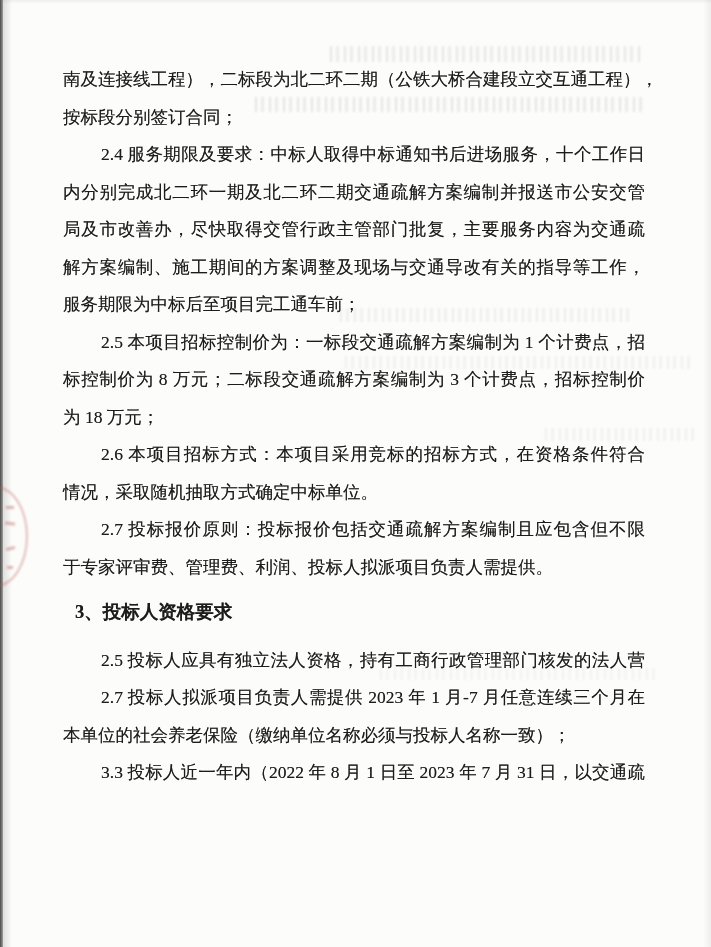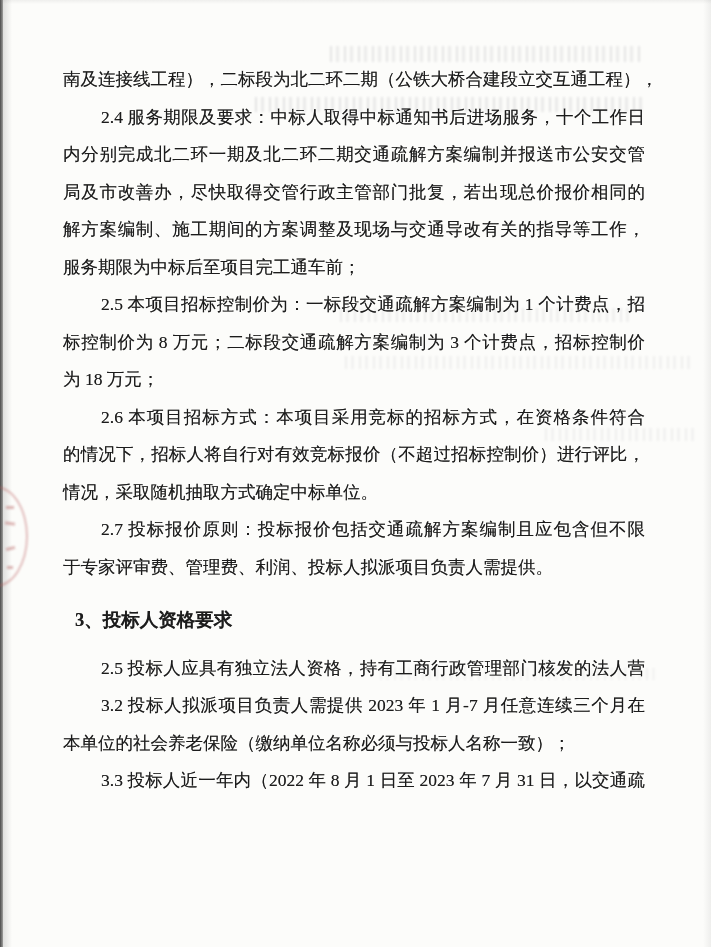--- a/index.html
+++ b/index.html
@@ -53,21 +53,21 @@
   .line.fill {
     text-align: justify;
     text-align-last: justify;
     text-justify: inter-ideograph;
   }
   .line.indent { padding-left: 38px; }
   .line.heading {
     font-weight: bold;
     font-size: 18.5px;
     padding-left: 12px;
-    margin-top: 16px;
+    margin-top: 8px;
     margin-bottom: 10px;
   }
   
   .smudge {
     position: absolute;
     background: repeating-linear-gradient(90deg,
       rgba(70,70,82,0.30) 0 2px, rgba(70,70,82,0) 2px 6px,
       rgba(70,70,82,0.22) 6px 9px, rgba(70,70,82,0) 9px 14px);
     filter: blur(1.3px);
   }
@@ -114,33 +114,33 @@
   <div class="smudge s6"></div>
 
   <div class="seal-arc"></div>
   <div class="seal-mark m1"></div>
   <div class="seal-mark m2"></div>
   <div class="seal-mark m3"></div>
   <div class="seal-mark m4"></div>
 
   <div class="text-block">
       <div class="line fill">南及连接线工程），二标段为北二环二期（公铁大桥合建段立交互通工程），</div>
+      <div class="line">按标段分别签订合同；</div>
       <div class="line indent fill">2.4 服务期限及要求：中标人取得中标通知书后进场服务，十个工作日</div>
       <div class="line fill">内分别完成北二环一期及北二环二期交通疏解方案编制并报送市公安交管</div>
-      <div class="line fill">局及市改善办，尽快取得交管行政主管部门批复，若出现总价报价相同的</div>
+      <div class="line fill">局及市改善办，尽快取得交管行政主管部门批复，主要服务内容为交通疏</div>
       <div class="line fill">解方案编制、施工期间的方案调整及现场与交通导改有关的指导等工作，</div>
       <div class="line">服务期限为中标后至项目完工通车前；</div>
       <div class="line indent fill">2.5 本项目招标控制价为：一标段交通疏解方案编制为 1 个计费点，招</div>
       <div class="line fill">标控制价为 8 万元；二标段交通疏解方案编制为 3 个计费点，招标控制价</div>
       <div class="line">为 18 万元；</div>
       <div class="line indent fill">2.6 本项目招标方式：本项目采用竞标的招标方式，在资格条件符合</div>
-      <div class="line fill">的情况下，招标人将自行对有效竞标报价（不超过招标控制价）进行评比，</div>
       <div class="line">情况，采取随机抽取方式确定中标单位。</div>
       <div class="line indent fill">2.7 投标报价原则：投标报价包括交通疏解方案编制且应包含但不限</div>
       <div class="line">于专家评审费、管理费、利润、投标人拟派项目负责人需提供。</div>
       <div class="line heading">3、投标人资格要求</div>
       <div class="line indent fill">2.5 投标人应具有独立法人资格，持有工商行政管理部门核发的法人营</div>
-      <div class="line indent fill">3.2 投标人拟派项目负责人需提供 2023 年 1 月-7 月任意连续三个月在</div>
+      <div class="line indent fill">2.7 投标人拟派项目负责人需提供 2023 年 1 月-7 月任意连续三个月在</div>
       <div class="line">本单位的社会养老保险（缴纳单位名称必须与投标人名称一致）；</div>
       <div class="line indent fill">3.3 投标人近一年内（2022 年 8 月 1 日至 2023 年 7 月 31 日，以交通疏</div>
     </div>
 
 </div>
 
 </body></html>

